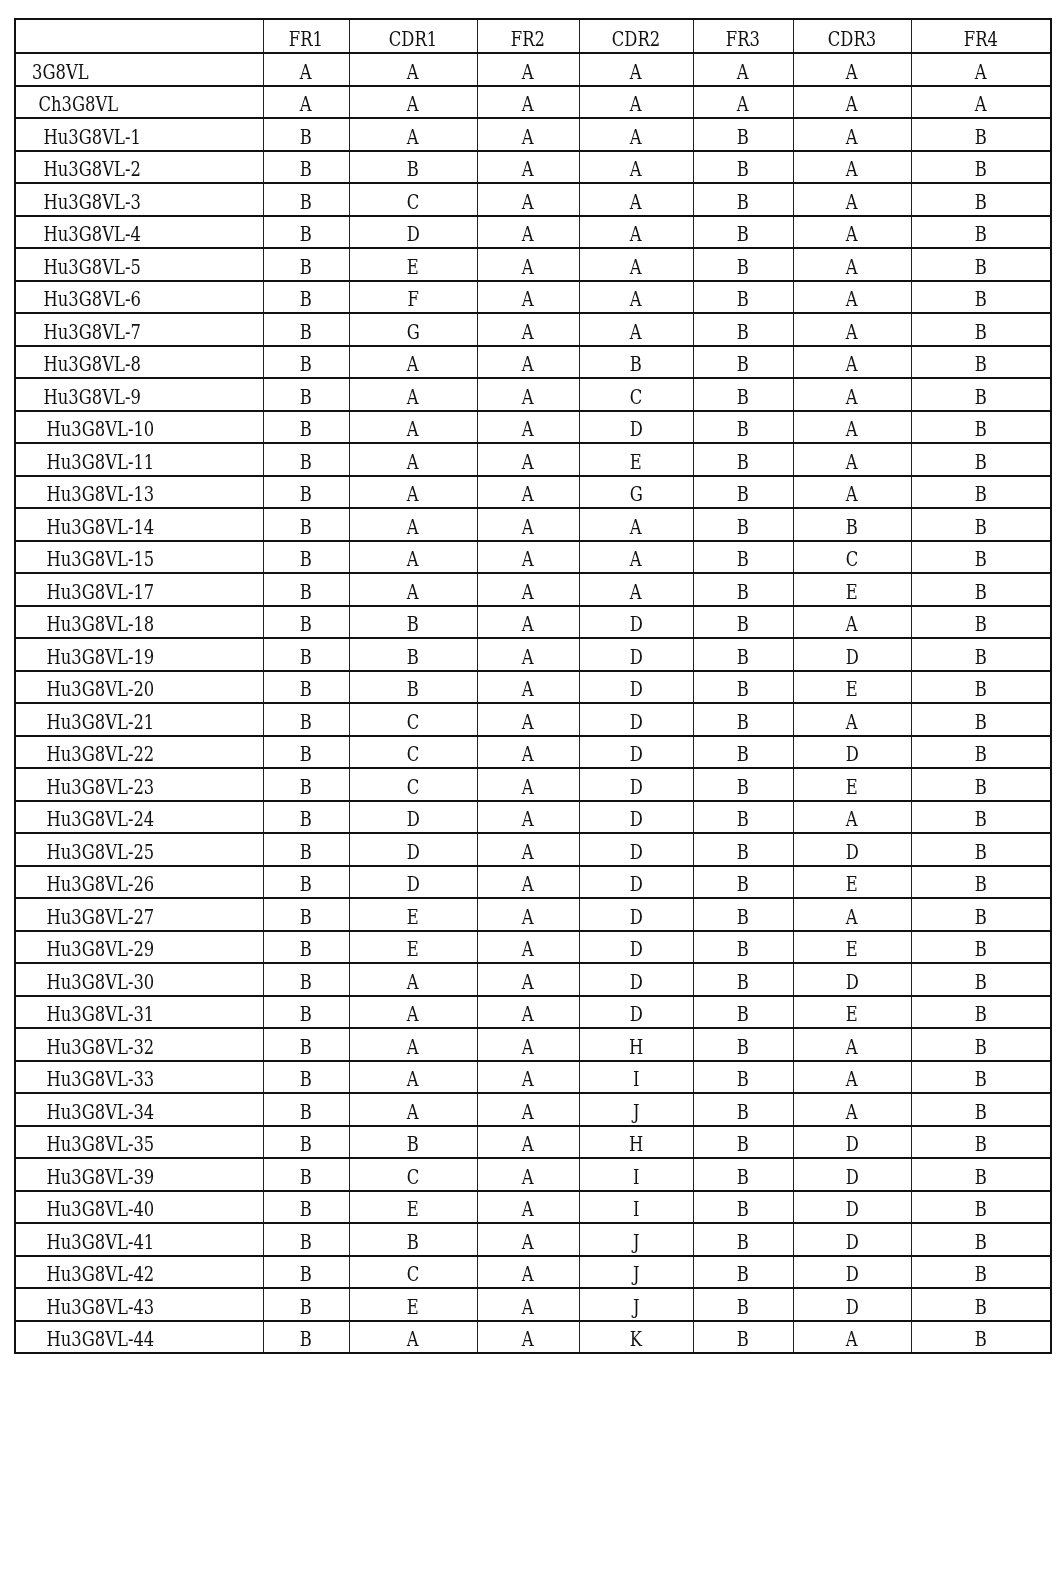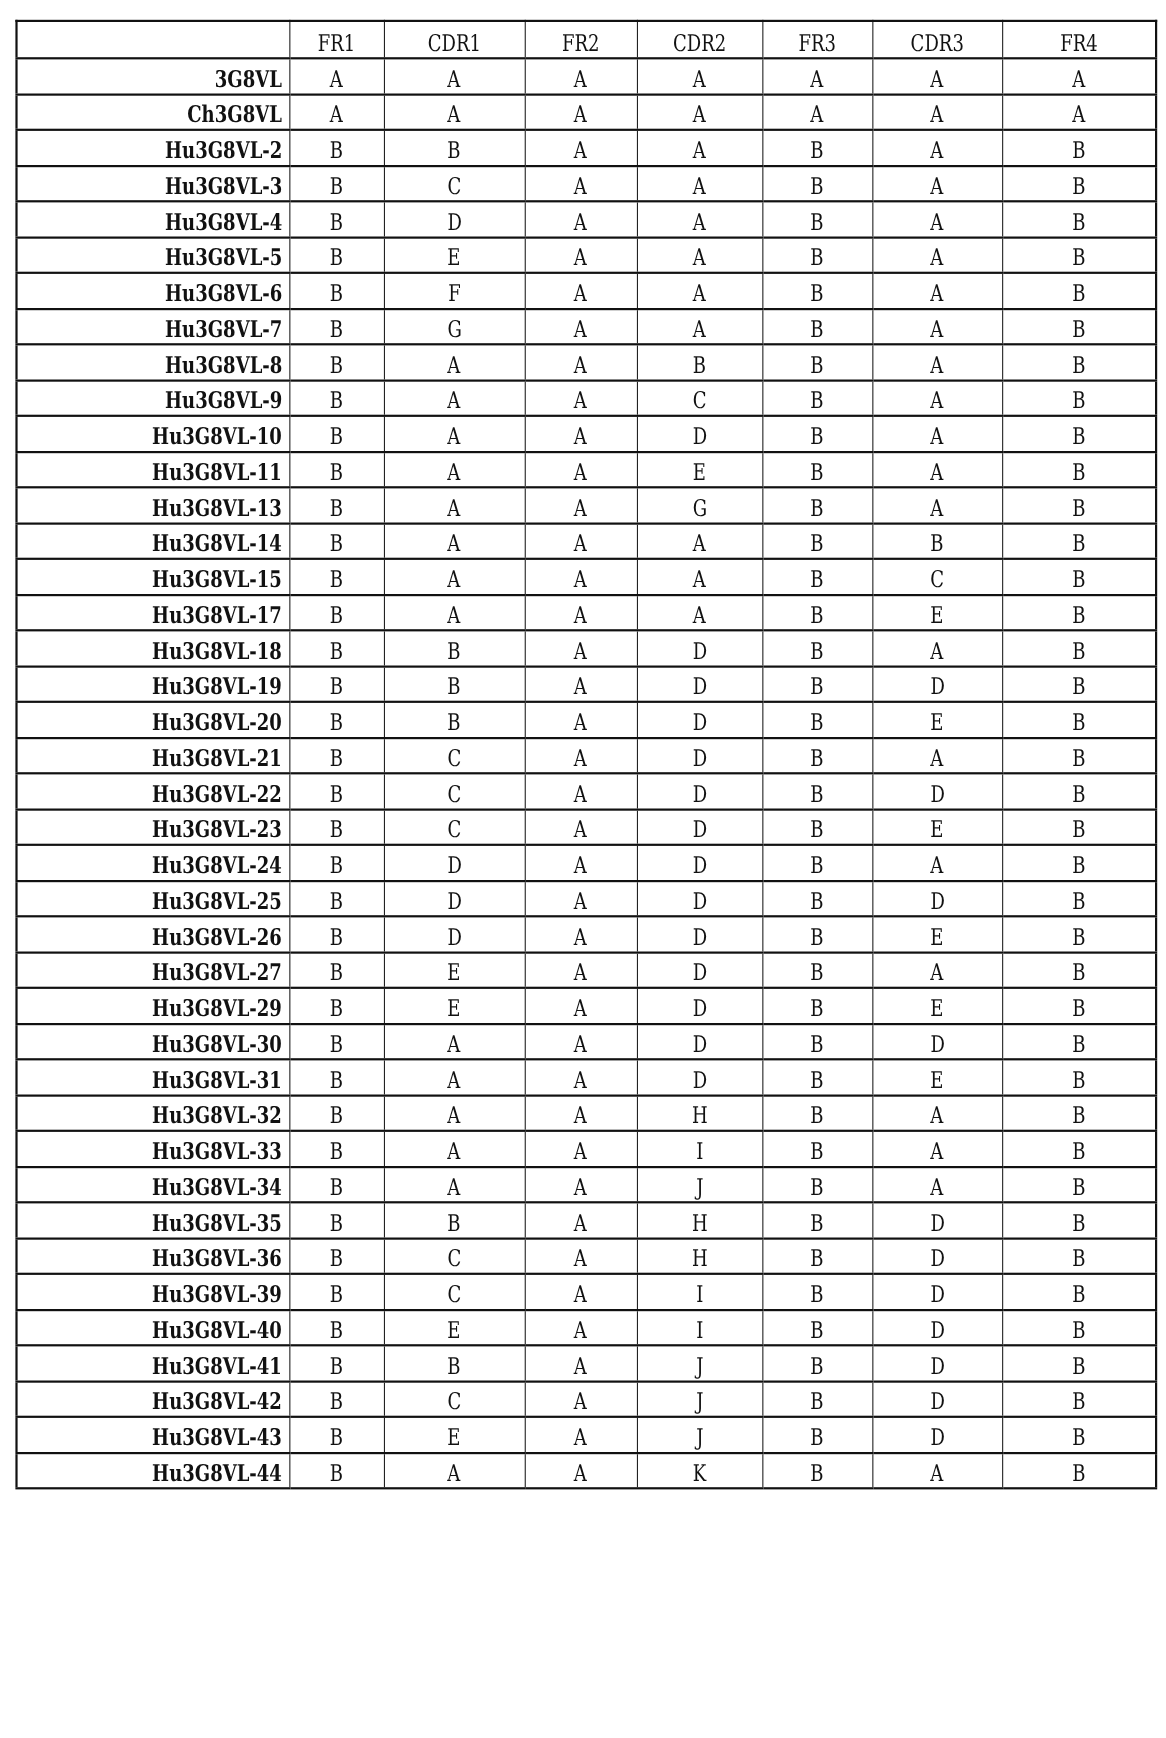--- a/index.html
+++ b/index.html
@@ -15,21 +15,21 @@
     border-right: 1px solid #222;
     border-top: 1px solid #222;
     border-bottom: 2px solid #111;
     padding: 0; height: 30.5px;
     font-weight: normal; font-size: 21px;
     text-align: center; vertical-align: bottom;
     line-height: 26px; overflow: hidden; white-space: nowrap;
     transform-origin: center;
   }
   .tbl th { height: 32px; margin-top: 24px; }
-  .tbl td.name { text-align: right; padding-right: 6px; font-weight: bold; }
+  .tbl td.name { text-align: left; padding-right: 6px; }
   .tbl .txt { display: inline-block; transform: scaleX(0.78); transform-origin: center bottom; }
   .tbl td.name .txt { transform-origin: right bottom; }
   .tbl { border: 2px solid #111; }
 </style>
 </head>
 <body>
 
 <table class="tbl">
   <colgroup>
     <col style="width:248px">
@@ -68,20 +68,30 @@
         <td class="name"><span class="txt">Ch3G8VL</span></td>
         <td><span class="txt">A</span></td>
         <td><span class="txt">A</span></td>
         <td><span class="txt">A</span></td>
         <td><span class="txt">A</span></td>
         <td><span class="txt">A</span></td>
         <td><span class="txt">A</span></td>
         <td><span class="txt">A</span></td>
       </tr>
       <tr>
+        <td class="name"><span class="txt">Hu3G8VL-1</span></td>
+        <td><span class="txt">B</span></td>
+        <td><span class="txt">A</span></td>
+        <td><span class="txt">A</span></td>
+        <td><span class="txt">A</span></td>
+        <td><span class="txt">B</span></td>
+        <td><span class="txt">A</span></td>
+        <td><span class="txt">B</span></td>
+      </tr>
+      <tr>
         <td class="name"><span class="txt">Hu3G8VL-2</span></td>
         <td><span class="txt">B</span></td>
         <td><span class="txt">B</span></td>
         <td><span class="txt">A</span></td>
         <td><span class="txt">A</span></td>
         <td><span class="txt">B</span></td>
         <td><span class="txt">A</span></td>
         <td><span class="txt">B</span></td>
       </tr>
       <tr>
@@ -371,30 +381,20 @@
         <td><span class="txt">A</span></td>
         <td><span class="txt">J</span></td>
         <td><span class="txt">B</span></td>
         <td><span class="txt">A</span></td>
         <td><span class="txt">B</span></td>
       </tr>
       <tr>
         <td class="name"><span class="txt">Hu3G8VL-35</span></td>
         <td><span class="txt">B</span></td>
         <td><span class="txt">B</span></td>
-        <td><span class="txt">A</span></td>
-        <td><span class="txt">H</span></td>
-        <td><span class="txt">B</span></td>
-        <td><span class="txt">D</span></td>
-        <td><span class="txt">B</span></td>
-      </tr>
-      <tr>
-        <td class="name"><span class="txt">Hu3G8VL-36</span></td>
-        <td><span class="txt">B</span></td>
-        <td><span class="txt">C</span></td>
         <td><span class="txt">A</span></td>
         <td><span class="txt">H</span></td>
         <td><span class="txt">B</span></td>
         <td><span class="txt">D</span></td>
         <td><span class="txt">B</span></td>
       </tr>
       <tr>
         <td class="name"><span class="txt">Hu3G8VL-39</span></td>
         <td><span class="txt">B</span></td>
         <td><span class="txt">C</span></td>

